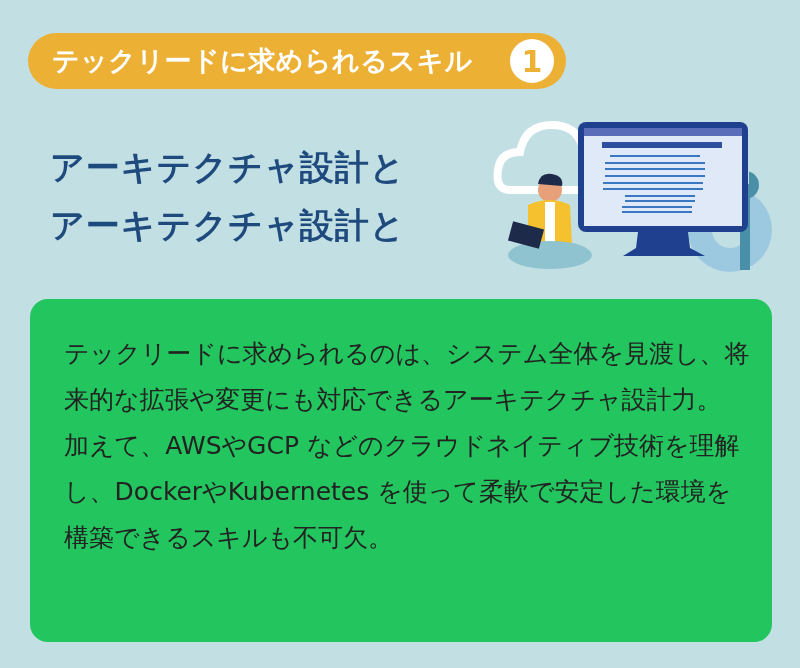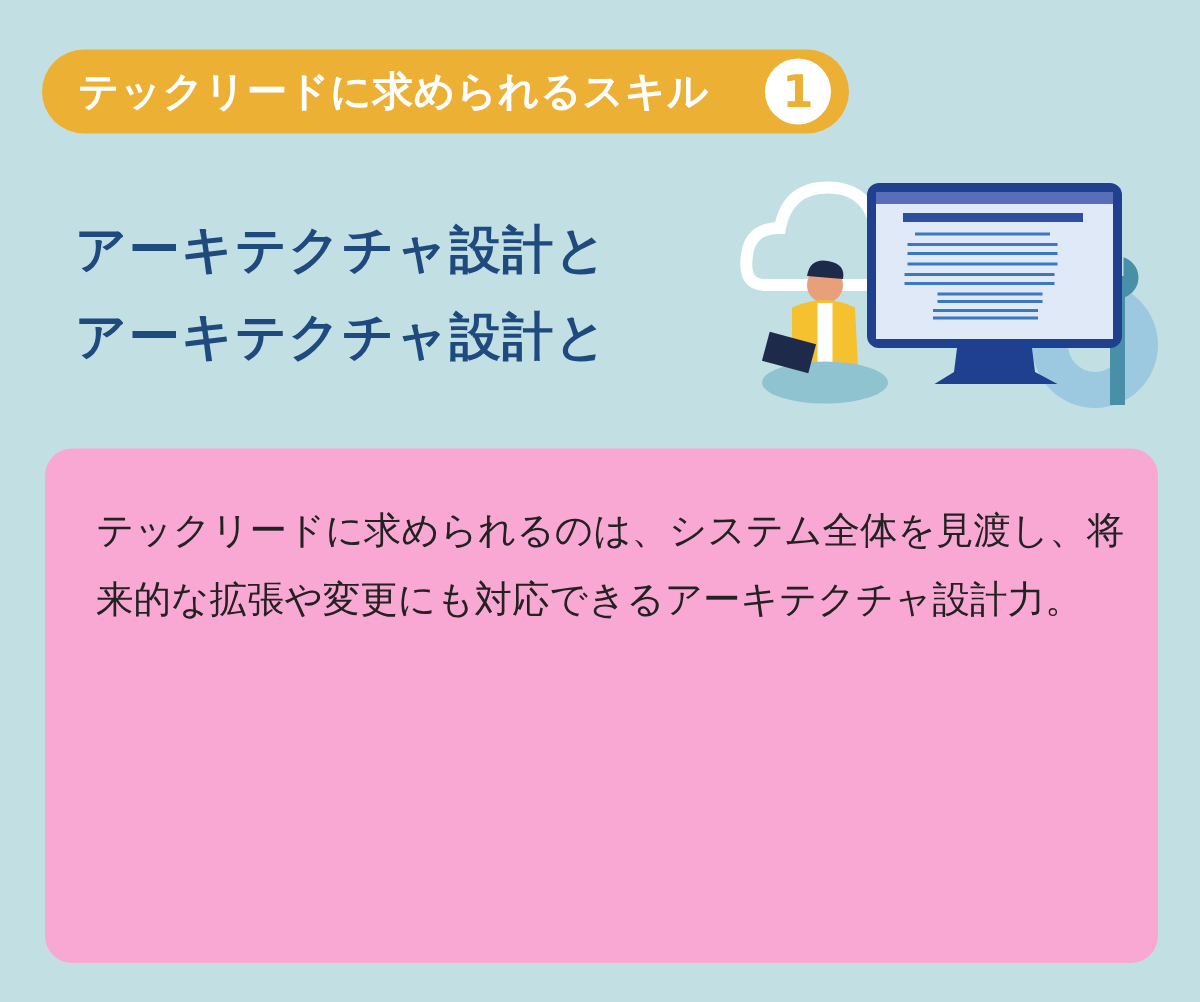--- a/index.html
+++ b/index.html
@@ -6,21 +6,21 @@
   body { width:800px; height:668px; background:#c2e0e4; position:relative; overflow:hidden;
          font-family:"DejaVu Sans","Liberation Sans",sans-serif; }
   .pill { position:absolute; left:28px; top:33px; width:538px; height:56px; background:#ecb035;
           border-radius:28px; display:flex; align-items:center; }
   .pill-text { color:#fff; font-size:27px; font-weight:bold; margin-left:24px; letter-spacing:0.5px;text-align:right; }
   .pill-num { position:absolute; right:12px; top:6px; width:44px; height:44px; border-radius:50%;
               background:#fff; color:#ecb035; font-weight:bold; font-size:30px;
               display:flex; align-items:center; justify-content:center; }
   .title { position:absolute; left:50px; top:138px; color:#1f4a7e; font-weight:bold; font-size:34px; line-height:58px; letter-spacing:1px; }
   .illus { position:absolute; left:490px; top:80px; width:290px; height:210px; }
-  .card { position:absolute; left:30px; top:299px; width:742px; height:343px; background:#f9a8d4; border-radius:18px; }
+  .card { position:absolute; left:30px; top:299px; width:742px; height:343px; background:#22c55e; border-radius:18px; }
   .body-text { position:absolute; left:34px; top:32px; right:20px; color:#222; font-size:25px; line-height:46px; }
   .body-text p { margin:0; }
 </style>
 </head>
 <body>
 
 <div class="pill">
   <span class="pill-text">テックリードに求められるスキル</span>
   <span class="pill-num">1</span>
 </div>
@@ -68,14 +68,15 @@
     <path d="M38 125 Q60 115 80 125 L82 165 L38 165 Z" fill="#f5c12e"></path>
     <rect x="55" y="122" width="10" height="40" fill="#fff"></rect>
     <ellipse cx="60" cy="175" rx="42" ry="14" fill="#8ec3cf"></ellipse>
     <rect x="20" y="145" width="32" height="20" fill="#1e2a4a" transform="rotate(15 36 155)"></rect>
   </g>
 </svg>
 
 <div class="card">
   <div class="body-text">
     <p>テックリードに求められるのは、システム全体を見渡し、将来的な拡張や変更にも対応できるアーキテクチャ設計力。</p>
+    <p>加えて、AWSやGCP などのクラウドネイティブ技術を理解し、DockerやKubernetes を使って柔軟で安定した環境を構築できるスキルも不可欠。</p>
   </div>
 </div>
 
 </body></html>

